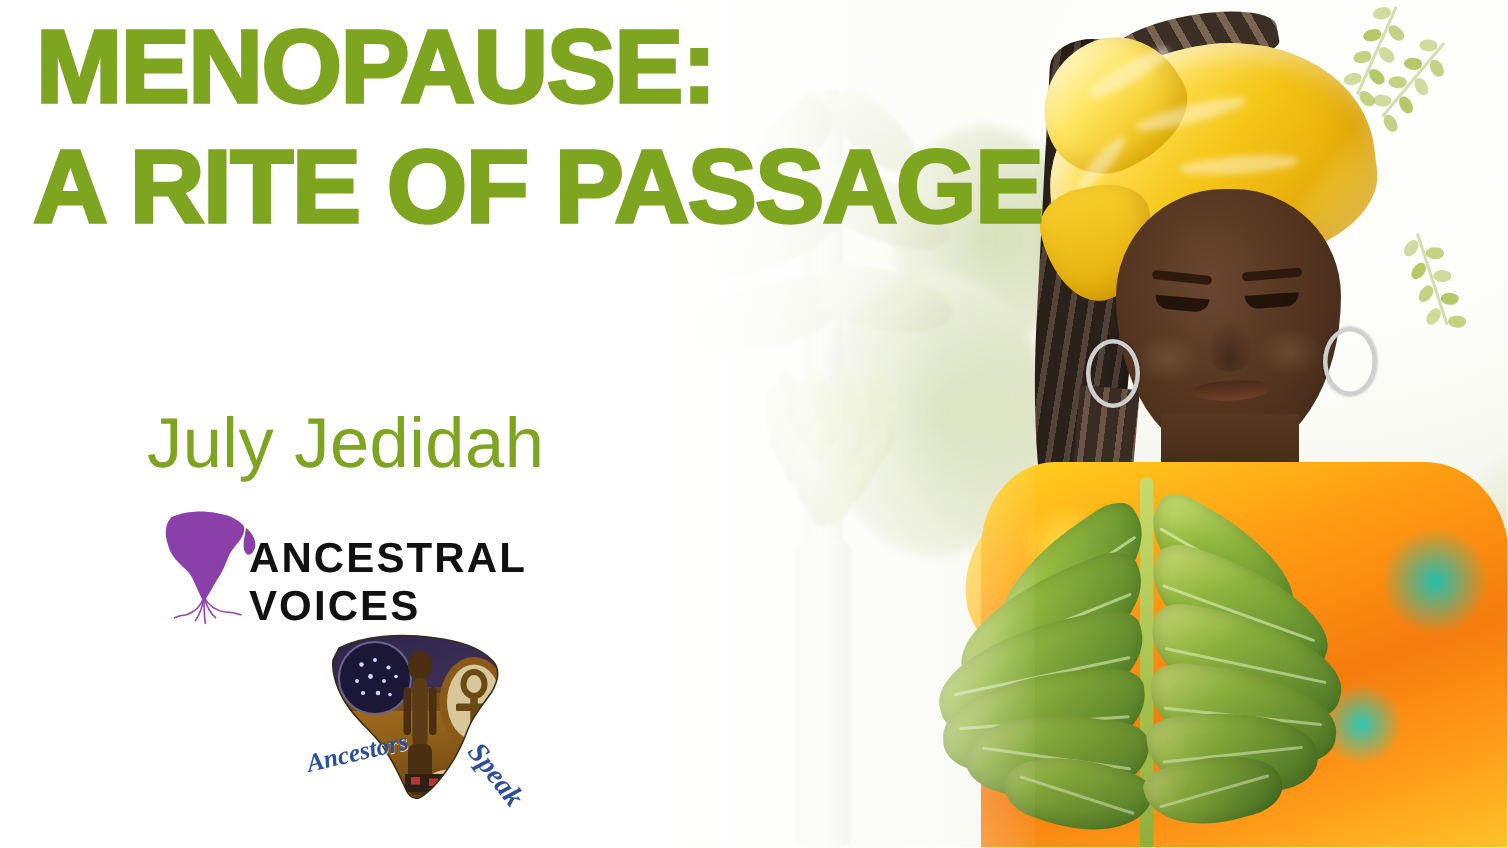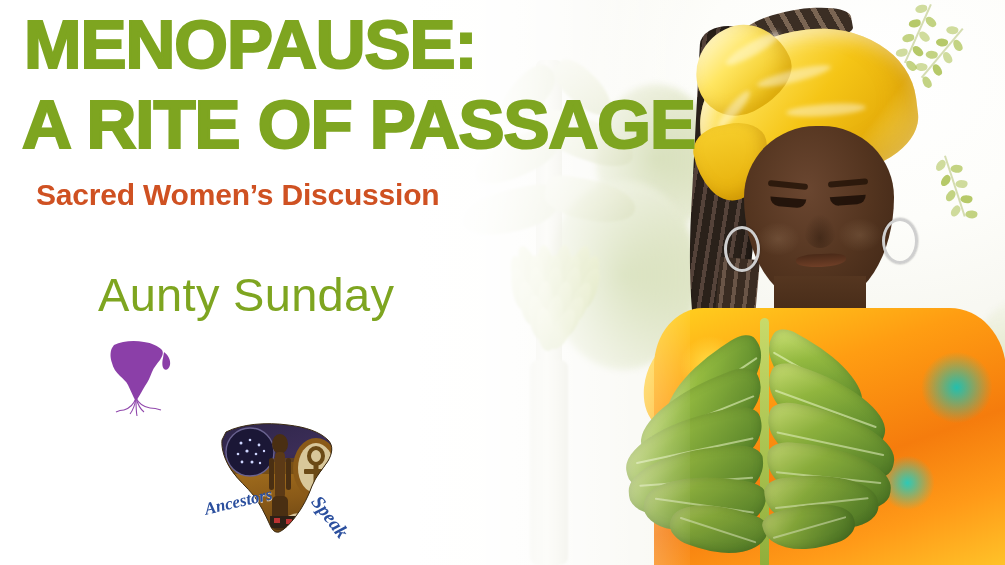--- a/index.html
+++ b/index.html
@@ -478,42 +478,42 @@
 
     <div class="fade-left"></div>
   </div>
 
   <div class="text-col">
 
     <div class="headline h-line1">MENOPAUSE:</div>
 
     <div class="headline h-line2">A RITE OF PASSAGE</div>
 
-    <div class="subtitle">Sacred Women’s Discussion</div>
-
-
-    <div class="speaker">Aunty Sunday</div>
+
+
+    <div class="speaker">July Jedidah</div>
 
     <div class="av-logo">
       <svg class="av-africa" viewBox="0 0 72 82">
         <path d="M10 9 C18 5, 30 4, 40 6 C48 7, 54 10, 58 14 C60 17, 58 21, 56 24
                  C53 28, 50 31, 48 36 C46 41, 44 46, 41 50 C38 55, 36 59, 34 62
                  C33 64, 31 64, 30 62 C28 58, 26 53, 24 49 C22 45, 19 43, 16 40
                  C12 36, 9 32, 8 27 C6 22, 6 16, 8 12 Z" fill="#8B3FA8"></path>
         <path d="M60 16 C64 19, 67 24, 66 29 C65 33, 62 35, 60 33 C58 31, 58 26, 59 22 Z" fill="#8B3FA8"></path>
         <g stroke="#8B3FA8" stroke-width="1.1" fill="none" opacity=".95">
           <path d="M32 62 C30 68, 26 72, 20 74"></path>
           <path d="M32 62 C31 69, 29 74, 26 78"></path>
           <path d="M32 62 C34 69, 36 73, 40 76"></path>
           <path d="M32 62 C35 68, 40 71, 46 72"></path>
           <path d="M20 74 C17 74, 14 75, 12 76"></path>
           <path d="M46 72 C50 72, 54 73, 57 74"></path>
           <path d="M32 62 C32 70, 32 75, 33 80"></path>
         </g>
       </svg>
+      <div class="av-text">ANCESTRAL VOICES</div>
     </div>
 
     <div class="as-logo">
       <svg class="as-map" viewBox="0 0 166 130">
         <defs>
           <clipPath id="afr">
             <path d="M18 14 C34 6, 58 4, 80 7 C98 9, 112 14, 120 22
                      C126 28, 124 36, 120 43 C114 52, 108 58, 104 68
                      C100 79, 95 89, 88 98 C82 106, 76 112, 71 114
                      C67 115, 64 112, 62 107 C57 96, 52 86, 46 78

